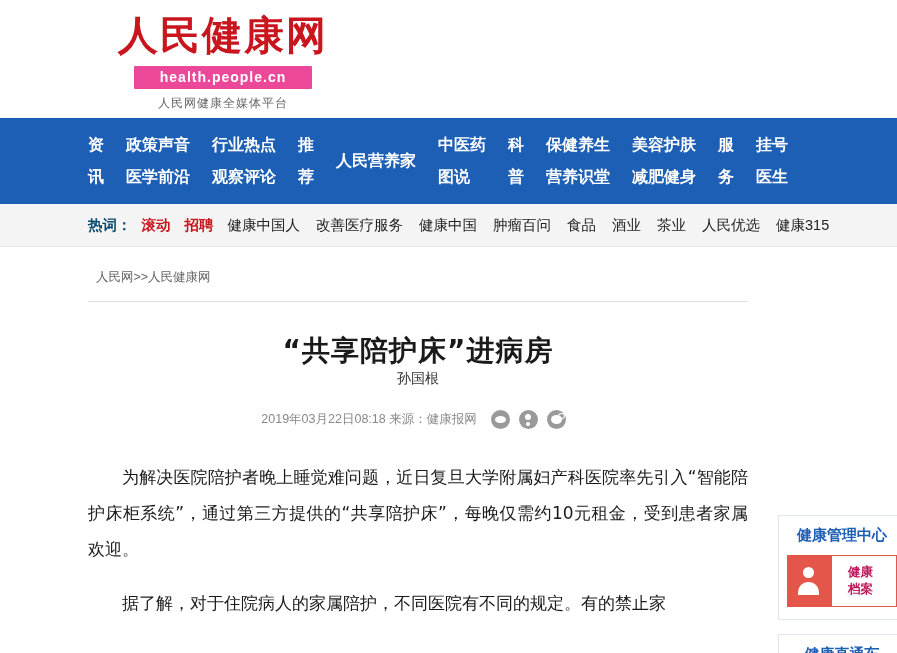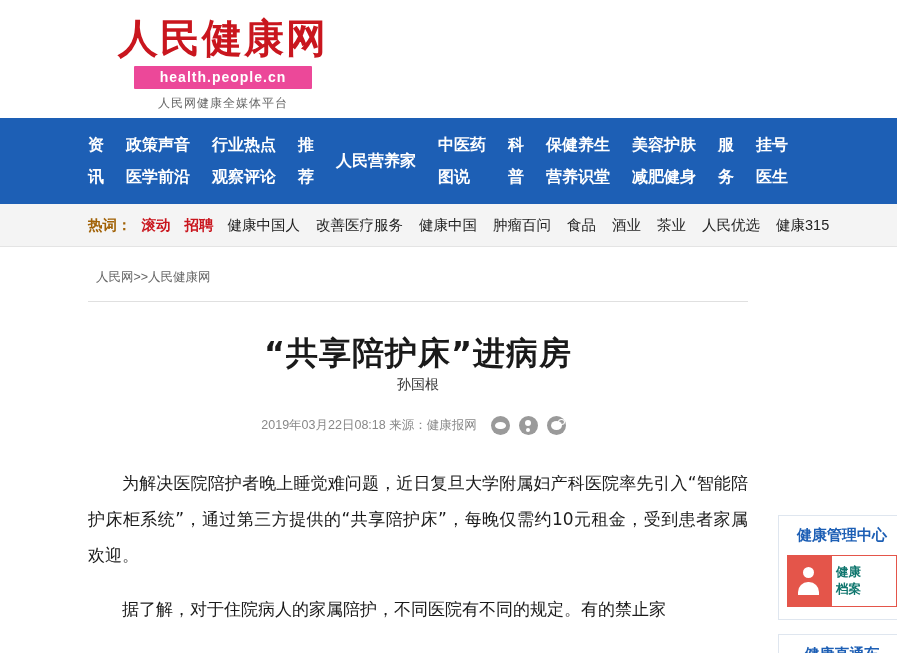--- a/index.html
+++ b/index.html
@@ -26,21 +26,21 @@
     position: relative;
   }
   .logo-block {
     position: absolute;
     left: 88px;
     top: 16px;
     width: 270px;
     text-align: center;
   }
   .logo-cn {
-    font-family: Liberation Serif, serif;
+    font-family: Liberation Mono, monospace;
     font-weight: bold;
     font-size: 40px;
     letter-spacing: 2px;
     color: #c9161e;
     line-height: 46px;
     white-space: nowrap;
   }
   .logo-url {
     margin-top: 4px;
     background: #ec4899;
@@ -99,21 +99,21 @@
     background: #f4f4f4;
     border-bottom: 1px solid #e4e4e4;
     height: 42px;
     display: flex;
     align-items: center;
     padding-left: 88px;
     font-size: 14.5px;
     color: #333;
   }
   .hotbar .hot-label {
-    color: #a16207;
+    color: #0c4a6e;
     font-weight: bold;
     margin-right: 10px;
     white-space: nowrap;
   }
   .hotbar .hot-red {
     color: #c9161e;
     font-weight: bold;
     margin-right: 14px;
     white-space: nowrap;
     cursor: pointer;
@@ -142,21 +142,21 @@
     width: 660px;
   }
   .rule {
     border-top: 1px solid #e0e0e0;
     margin-top: 8px;
   }
   .article-title {
     text-align: center;
     font-family: "DejaVu Sans", sans-serif;
     font-weight: bold;
-    font-size: 32px;
+    font-size: 28px;
     color: #1a1a1a;
     margin-top: 30px;
     letter-spacing: 1px;
   }
   .article-author {
     text-align: center;
     font-size: 14px;
     color: #333;
   }
   .meta-row {
@@ -275,25 +275,25 @@
     background: #fff;
   }
   .ico-box .glyph-person-body {
     position: absolute;
     left: 10px; top: 26px;
     width: 21px; height: 13px;
     border-radius: 10px 10px 0 0;
     background: #fff;
   }
   .side-banner .ban-text {
-    color: #0f766e;
+    color: #be185d;
     font-size: 12.5px;
     font-weight: bold;
     line-height: 17px;
-    padding-left: 4px;
+    padding-left: 16px;
   }
 </style>
 </head>
 <body>
 
 <div class="page">
 
   <div class="header">
     <div class="logo-block">
       <div class="logo-cn">人民健康网</div>

